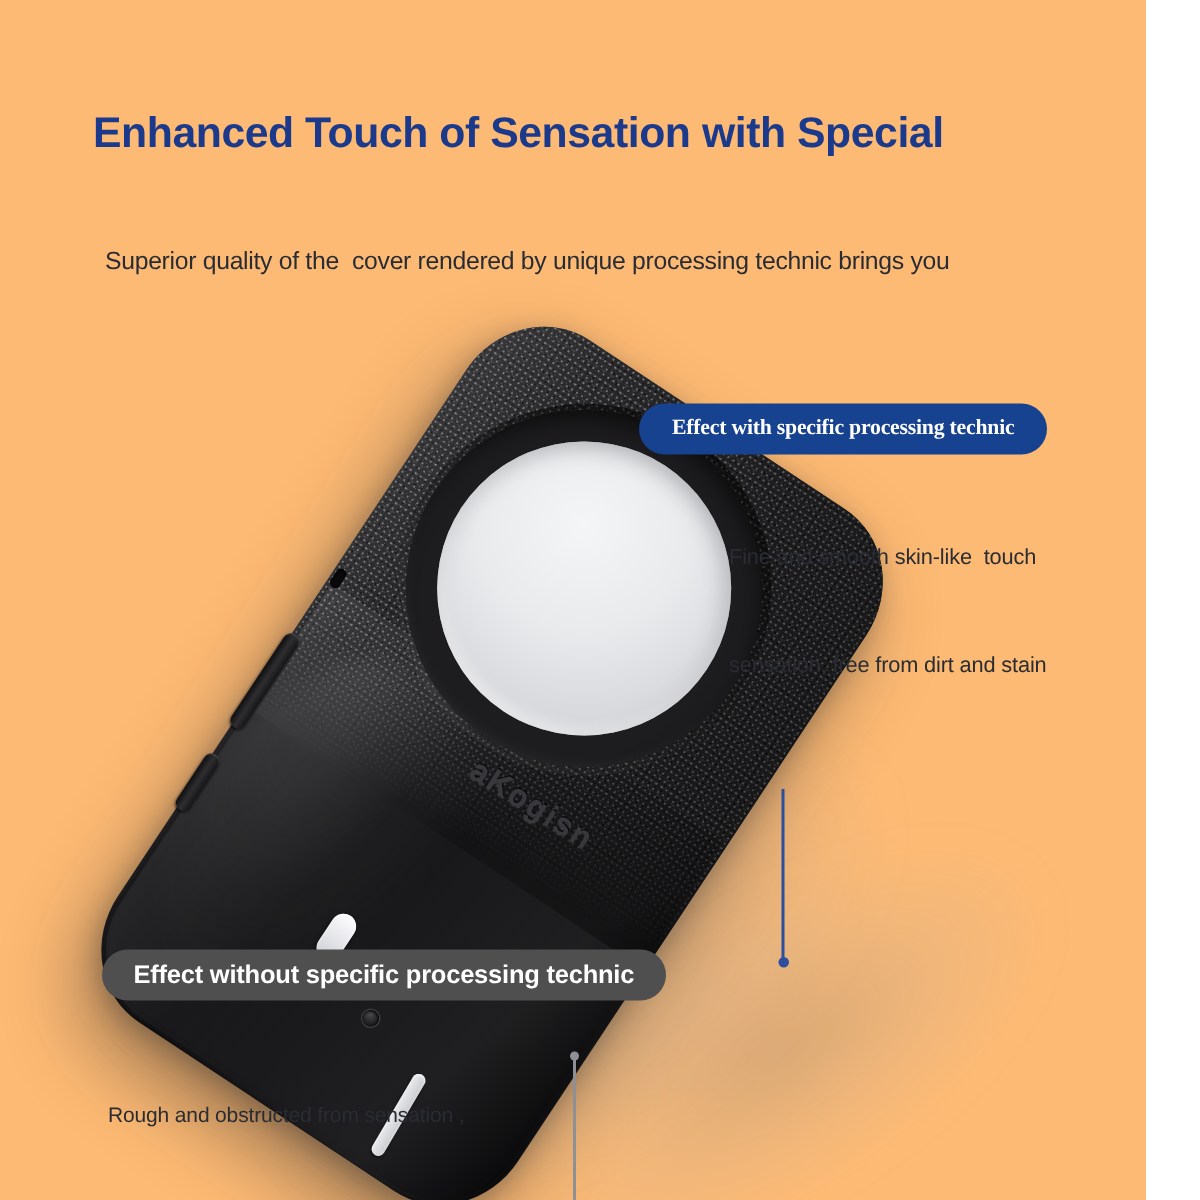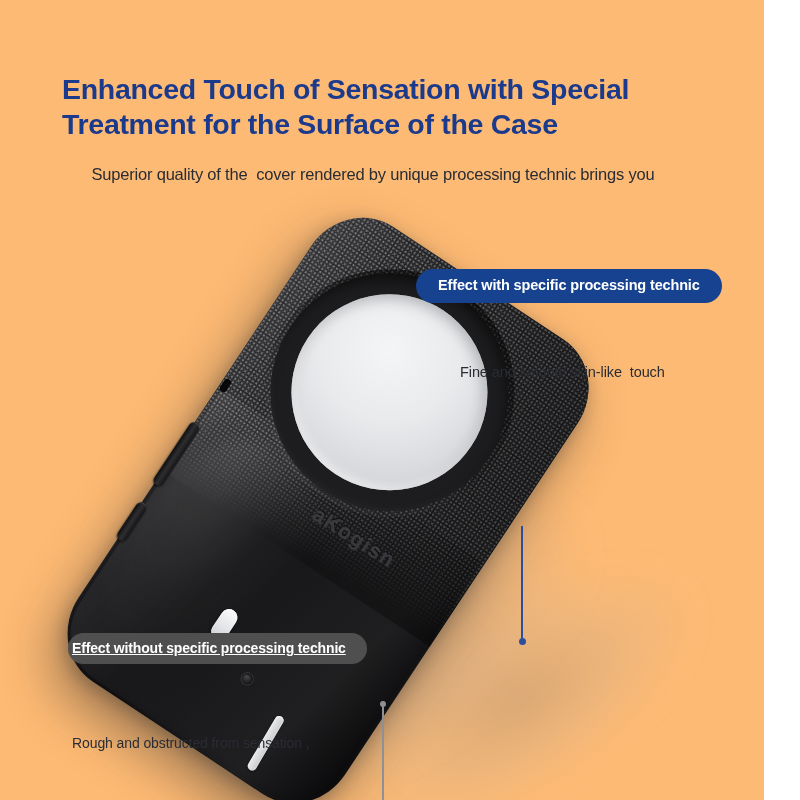--- a/index.html
+++ b/index.html
@@ -31,24 +31,23 @@
     font-family: "Liberation Sans", sans-serif;
     font-size: 28.5px;
     font-weight: bold;
     color: #1b3a8c;
     letter-spacing: -0.3px;
     line-height: 35px;
     white-space: pre;
   }
   #subtitle {
     position: absolute;
-    left: 48px;
+    left: 70px;
     top: 160px;
     width: 650px;
-    text-align: center;
   }
   .sub-line {
     font-family: "Liberation Sans", sans-serif;
     font-size: 16.5px;
     font-weight: normal;
     color: #2a2c33;
     line-height: 29px;
     letter-spacing: -0.2px;
     white-space: pre;
   }
@@ -299,46 +298,46 @@
     display: inline-block;
     color: #ffffff;
     font-family: "Liberation Sans", sans-serif;
     font-size: 14.5px;
     font-weight: bold;
     letter-spacing: -0.15px;
     white-space: nowrap;
     line-height: 1;
   }
   #badge-blue {
-    left: 416px;
+    left: 426px;
     top: 269px;
     padding: 9px 22px 10px 22px;
     border-radius: 22px;
     background: #17428f;
+    font-family: Liberation Serif, serif;
   }
   #badge-gray {
     left: 68px;
     top: 633px;
-    padding: 8px 21px 9px 4px;
+    padding: 8px 21px 9px 21px;
     border-radius: 20px;
     background: #4f4f4f;
-    font-size: 14px;
-    text-decoration: underline;
+    font-size: 17px;
   }
 
   .callout-text {
     position: absolute;
     font-family: "Liberation Sans", sans-serif;
     font-size: 14.5px;
     color: #2a2c33;
     line-height: 24px;
     white-space: pre;
     letter-spacing: -0.1px;
   }
-  #text-blue { left: 460px; top: 312px; }
+  #text-blue { left: 486px; top: 312px; }
   #text-gray { left: 72px; top: 683px; font-size: 14px; line-height: 24px; }
 
   
   .leader {
     position: absolute;
     width: 2px;
   }
   #leader-blue {
     left: 461px;
     top: 296px;
@@ -371,21 +370,20 @@
     background: #8e9095;
   }
 </style>
 </head>
 <body>
 
 <div id="stage">
 
   <div id="headline">
     <div class="title-line">Enhanced Touch of Sensation with Special</div>
-    <div class="title-line">Treatment for the Surface of the Case</div>
   </div>
 
   <div id="subtitle">
     <div class="sub-line">Superior quality of the  cover rendered by unique processing technic brings you</div>
   </div>
 
   <div id="photo">
 
     <div class="floor-shadow"></div>
     <div class="floor-shadow b"></div>
@@ -417,20 +415,21 @@
     </div>
     <div class="leader" id="leader-gray">
       <span class="dot"></span>
     </div>
   </div>
 
   <div class="badge" id="badge-blue">Effect with specific processing technic</div>
 
   <div class="callout-text" id="text-blue">
     <div>Fine and smooth skin-like  touch</div>
+    <div>sensation, free from dirt and stain</div>
   </div>
 
   <div class="badge" id="badge-gray">Effect without specific processing technic</div>
 
   <div class="callout-text" id="text-gray">
     <div>Rough and obstructed from sensation ,</div>
     
   </div>
 
 </div>

